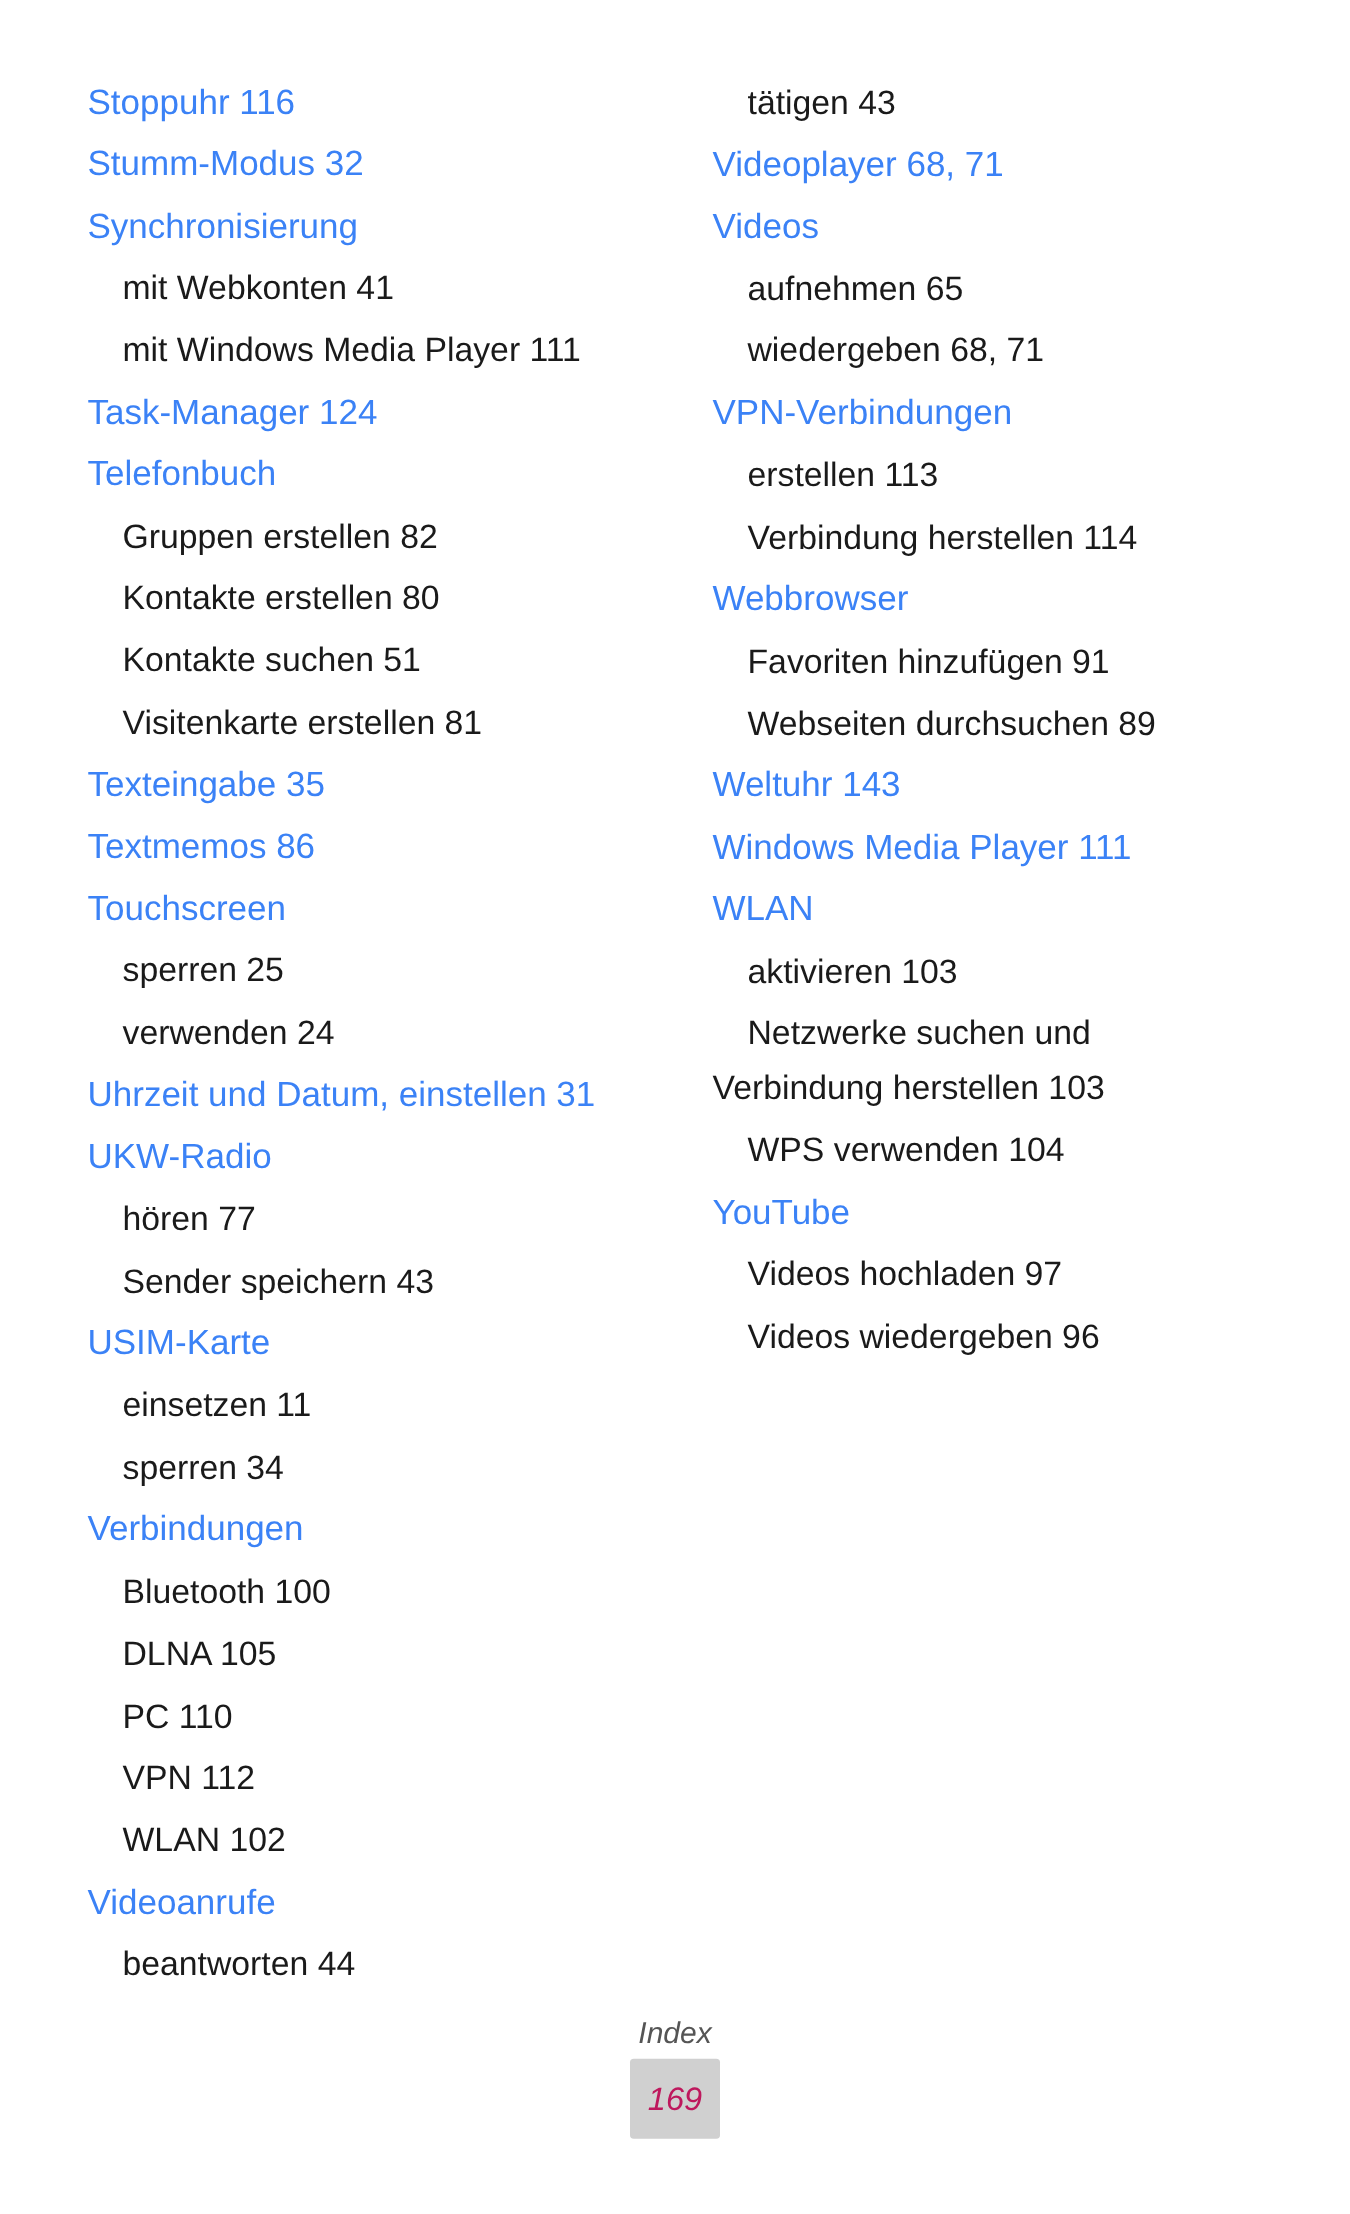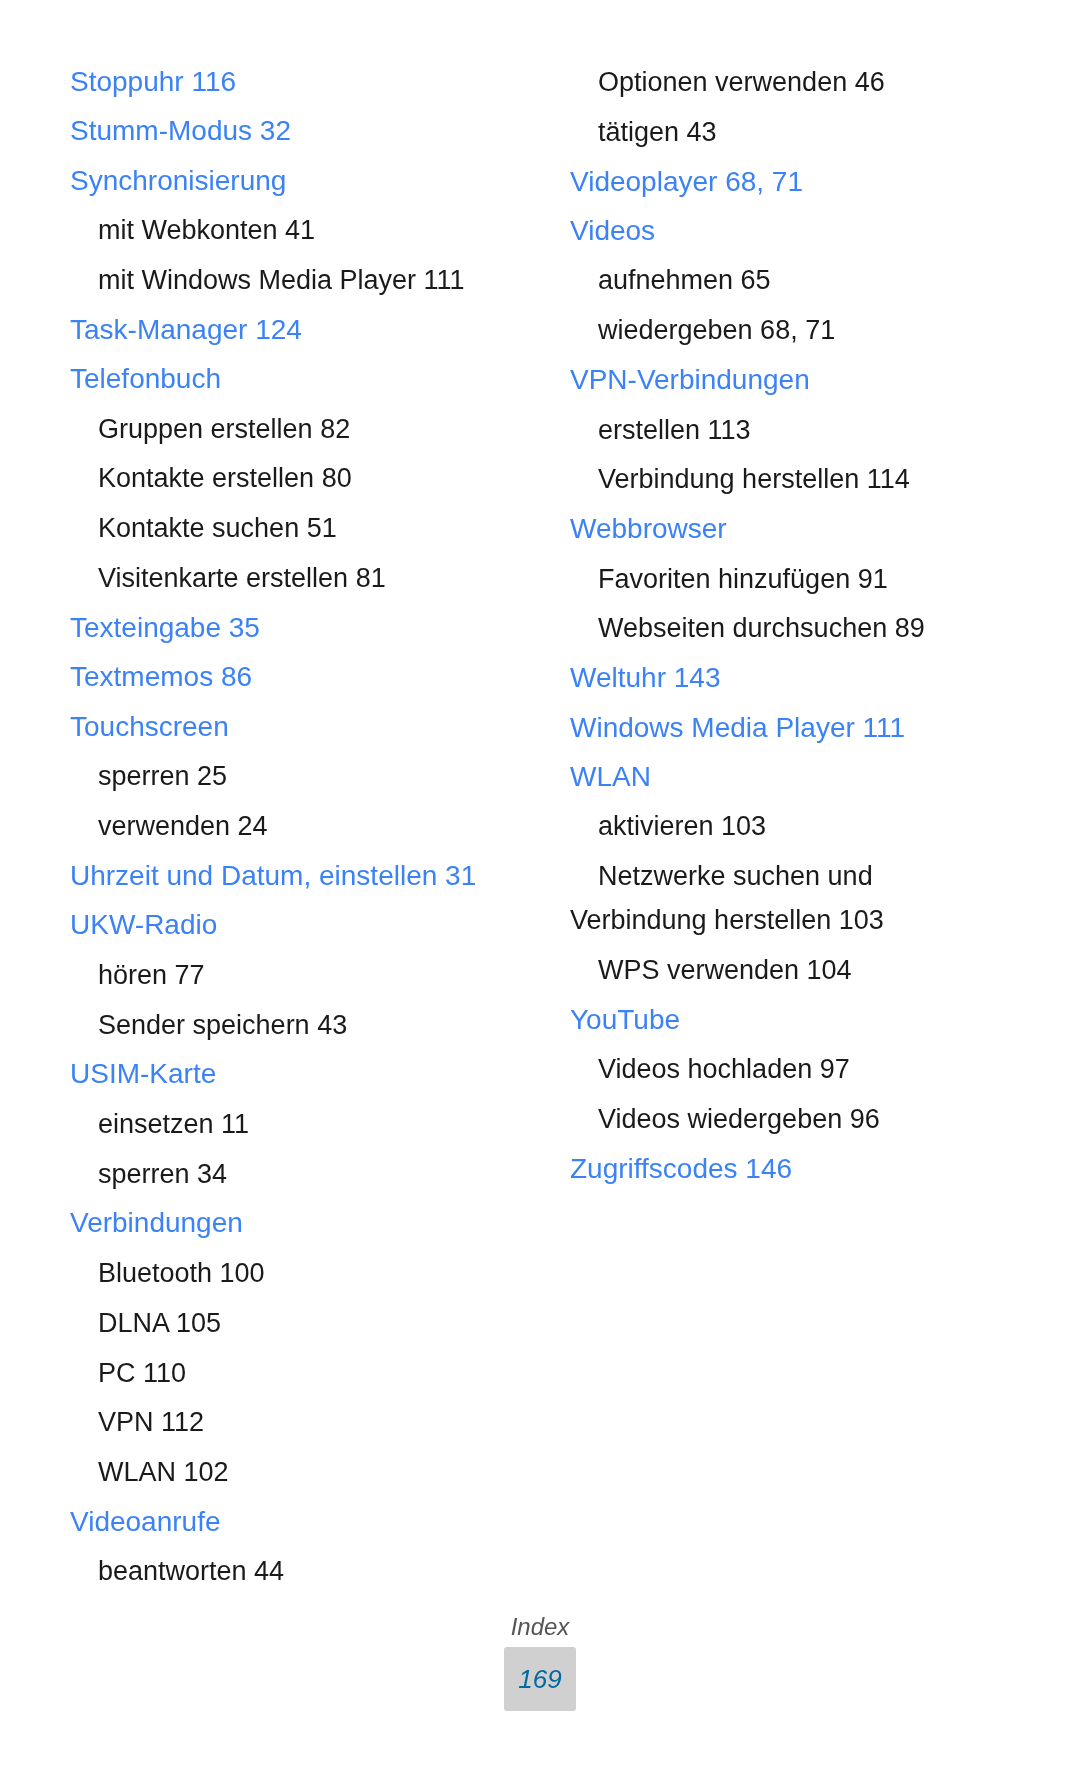--- a/index.html
+++ b/index.html
@@ -58,21 +58,21 @@
       font-style: italic;
       font-size: 24px;
       color: #555;
       display: block;
       margin-top: 34px;
     }
 
     .footer-page {
       font-style: italic;
       font-size: 26px;
-      color: #0369a1;
+      color: #be185d;
       background: #d0d0d0;
       display: inline-block;
       padding: 12px 14px;
       border-radius: 3px;
       margin-top: 2px;
     }
   </style>
 </head>
 <body>
 
@@ -130,21 +130,20 @@
       <div class="entry"><span class="sub-entry">DLNA   105</span></div>
       <div class="entry"><span class="sub-entry">PC   110</span></div>
       <div class="entry"><span class="sub-entry">VPN   112</span></div>
       <div class="entry"><span class="sub-entry">WLAN   102</span></div>
       <div class="entry">
         <span class="index-heading">Videoanrufe</span>
       </div>
       <div class="entry"><span class="sub-entry">beantworten   44</span></div>
     </div>
   <div class="col" id="right-col">
-      <div class="entry"><span class="sub-entry">Optionen verwenden   46</span></div>
       <div class="entry"><span class="sub-entry">tätigen   43</span></div>
       <div class="entry">
         <span class="index-heading">Videoplayer   68, 71</span>
       </div>
       <div class="entry">
         <span class="index-heading">Videos</span>
       </div>
       <div class="entry"><span class="sub-entry">aufnehmen   65</span></div>
       <div class="entry"><span class="sub-entry">wiedergeben   68, 71</span></div>
       <div class="entry">
@@ -167,22 +166,19 @@
         <span class="index-heading">WLAN</span>
       </div>
       <div class="entry"><span class="sub-entry">aktivieren   103</span></div>
       <div class="entry"><span class="sub-entry">Netzwerke suchen und Verbindung herstellen   103</span></div>
       <div class="entry"><span class="sub-entry">WPS verwenden   104</span></div>
       <div class="entry">
         <span class="index-heading">YouTube</span>
       </div>
       <div class="entry"><span class="sub-entry">Videos hochladen   97</span></div>
       <div class="entry"><span class="sub-entry">Videos wiedergeben   96</span></div>
-      <div class="entry">
-        <span class="index-heading">Zugriffscodes   146</span>
-      </div>
     </div>
 </div>
 
 <div class="footer">
   <span class="footer-label">Index</span>
   <span class="footer-page">169</span>
 </div>
 
 </body></html>

